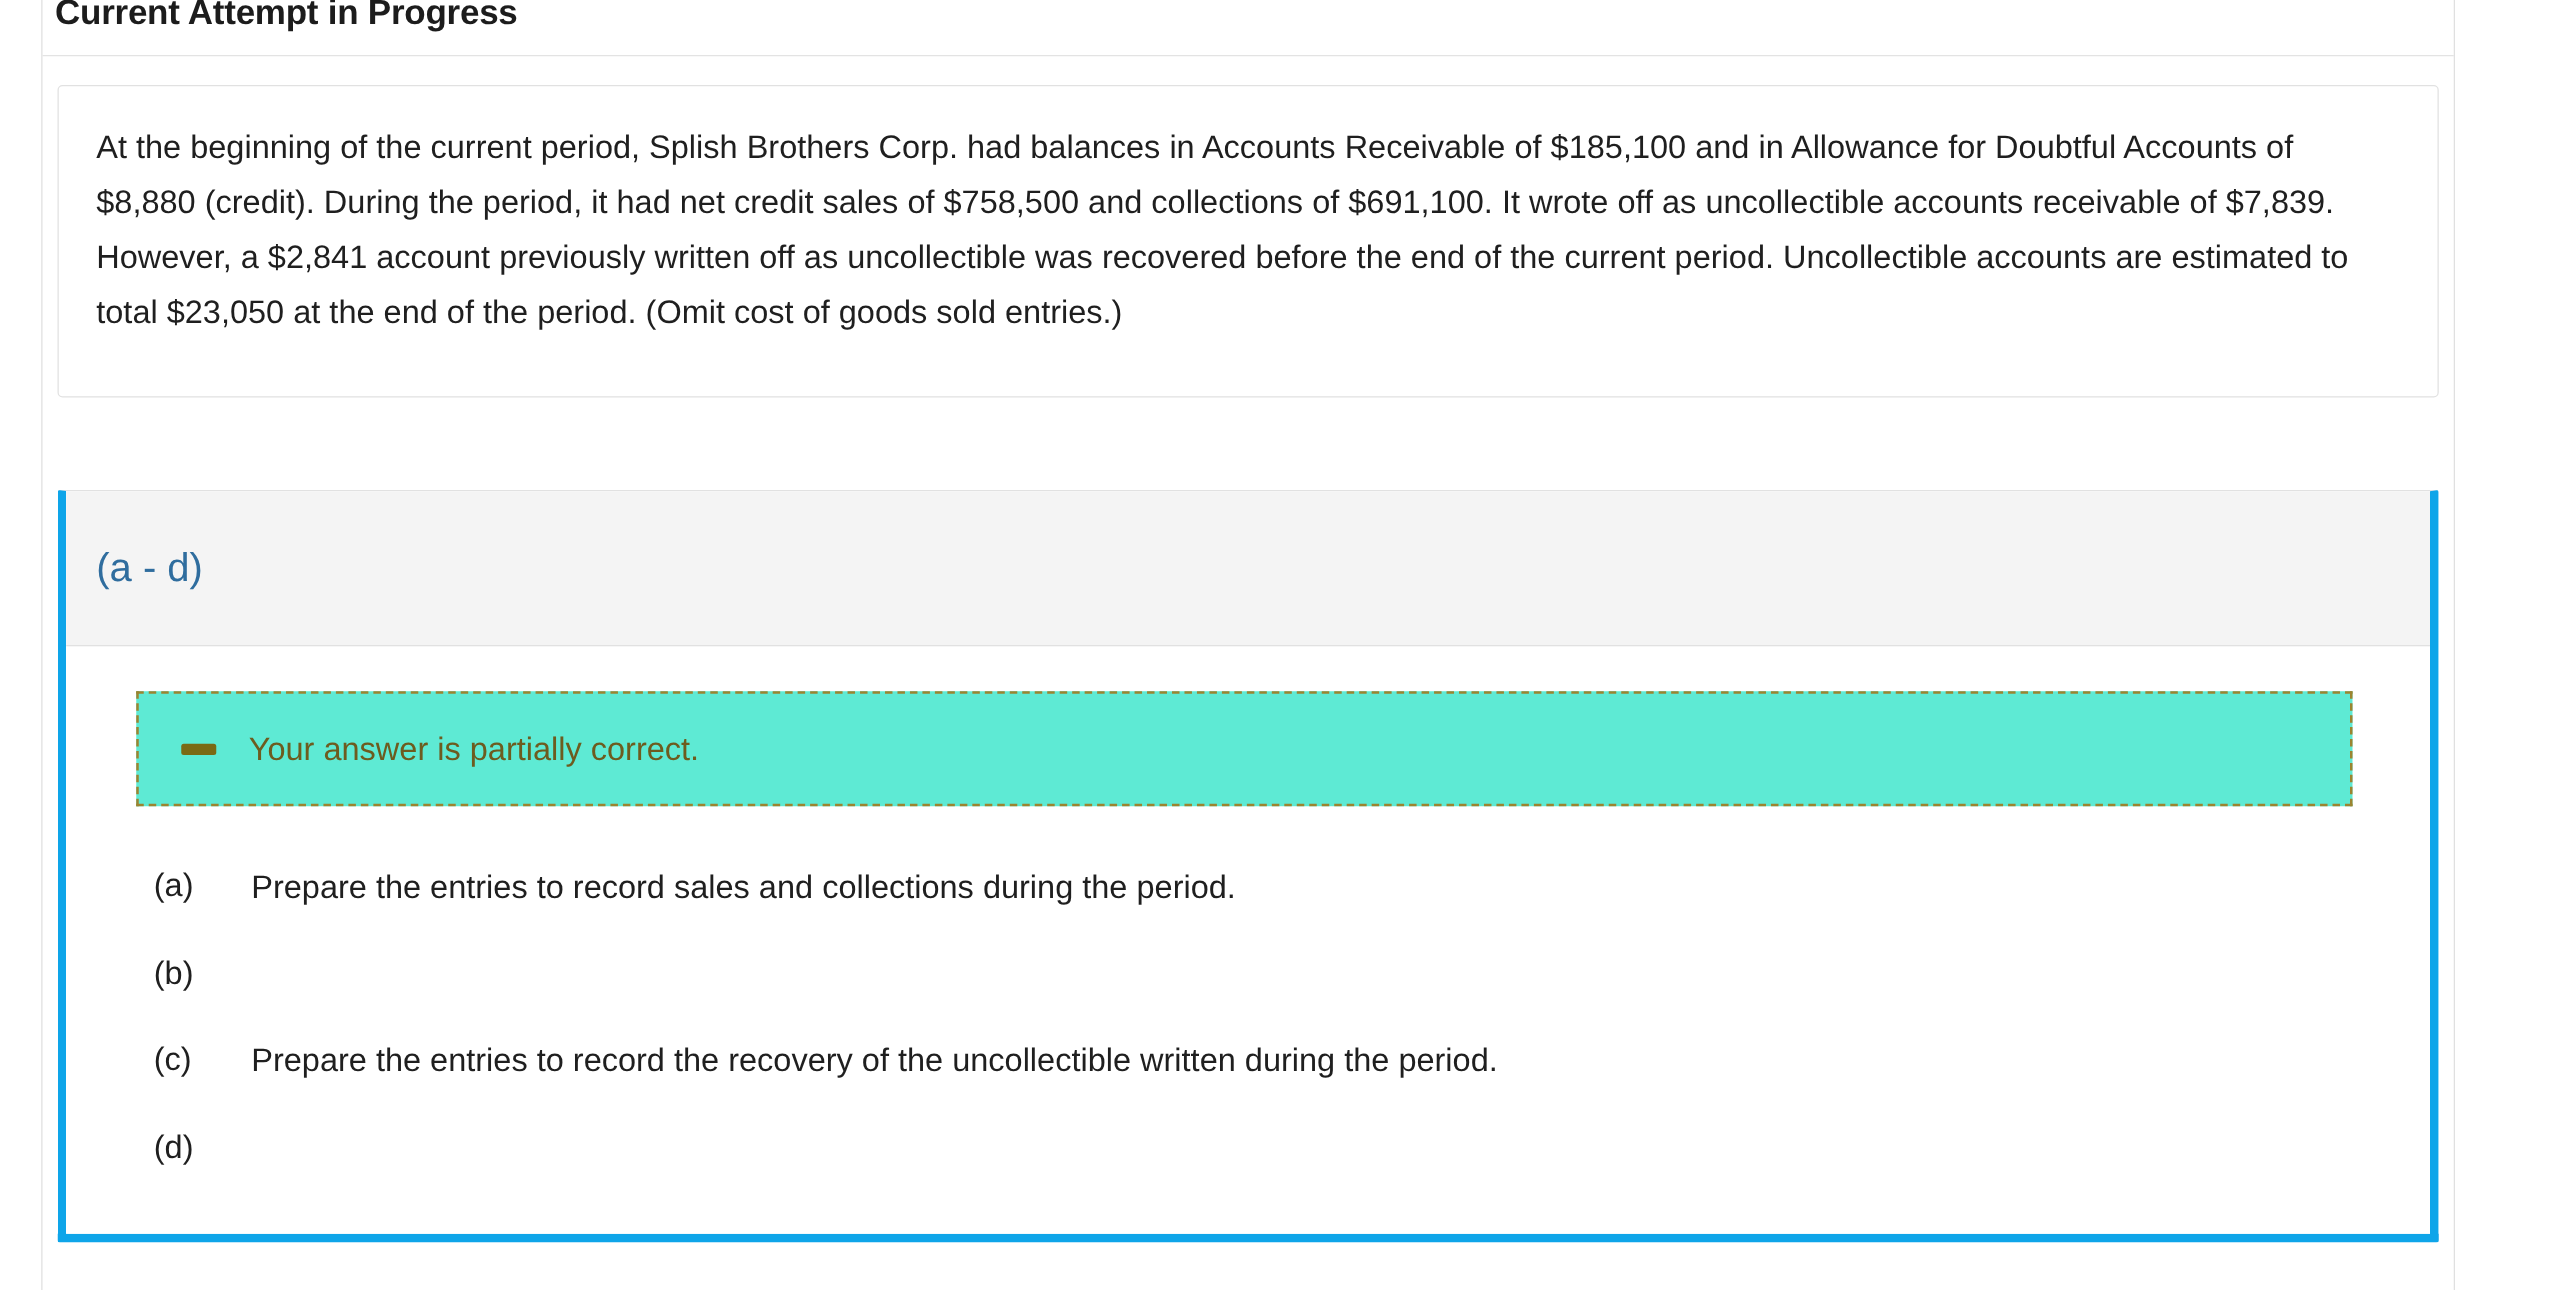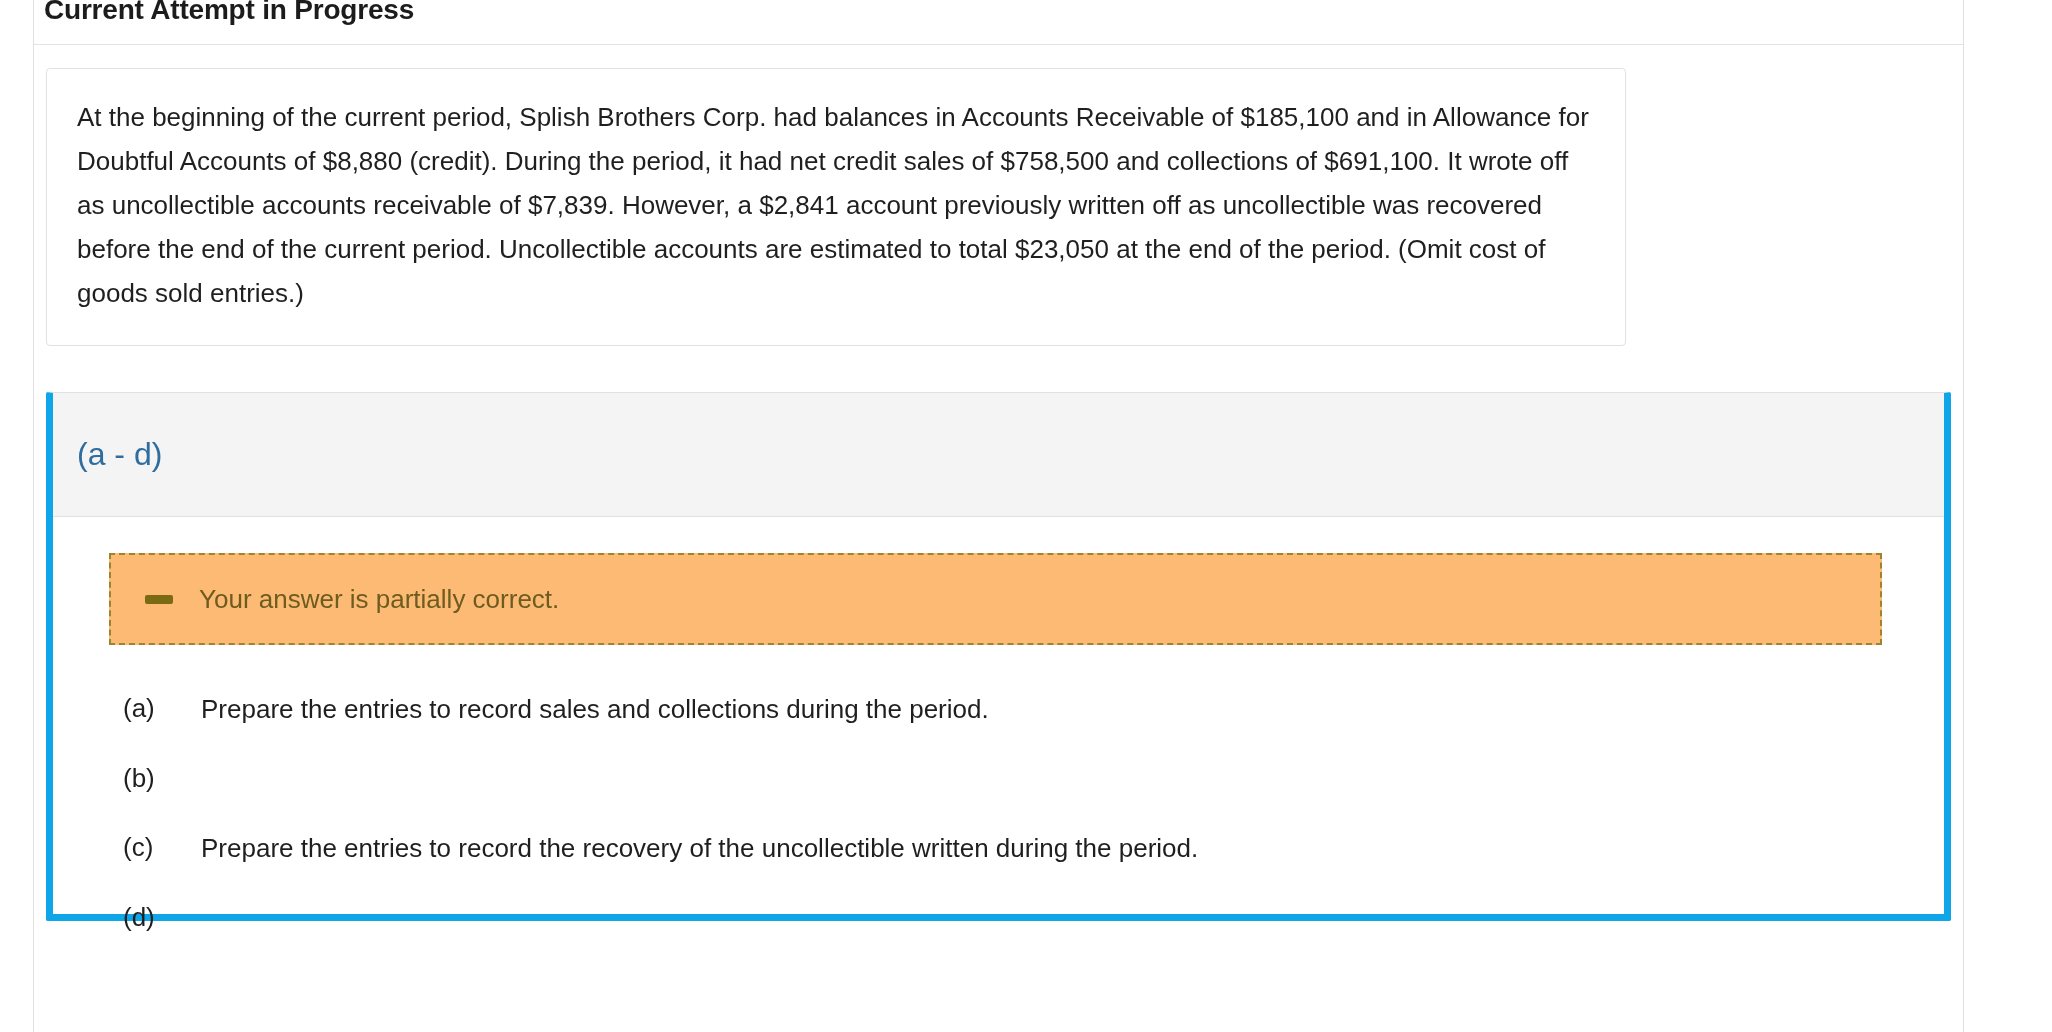--- a/index.html
+++ b/index.html
@@ -56,26 +56,26 @@
     top: 44px;
     height: 1px;
     background: #e3e3e3;
   }
 
   
   .problem-panel {
     position: absolute;
     left: 12px;
     top: 68px;
-    width: 1580px;
+    width: 1905px;
     box-sizing: border-box;
     border: 1px solid #e1e1e1;
     border-radius: 4px;
     background: #ffffff;
-    padding: 26px 30px 30px 30px;
+    padding: 26px 30px 46px 30px;
   }
 
   .problem-text {
     font-size: 26px;
     line-height: 44px;
     color: #1f1f1f;
     margin: 0;
     text-align: left;
   }
 
@@ -83,21 +83,21 @@
   .parts-panel {
     position: absolute;
     left: 12px;
     top: 392px;
     width: 1905px;
     box-sizing: border-box;
     border: 7px solid #0ea5e9;
     border-top: 1px solid #e1e1e1;
     background: #ffffff;
     border-radius: 2px;
-    height: 529px;
+    height: 602px;
   }
 
   .parts-header {
     background: #f4f4f4;
     border-bottom: 1px solid #e1e1e1;
     height: 124px;
     display: flex;
     align-items: center;
     padding-left: 24px;
     box-sizing: border-box;
@@ -109,21 +109,21 @@
     font-weight: 400;
   }
 
   .parts-body {
     padding: 36px 56px 0 56px;
   }
 
   
   .status-banner {
     border: 2px dashed #9c8430;
-    background: #fdba74;
+    background: #5eead4;
     height: 92px;
     box-sizing: border-box;
     display: flex;
     align-items: center;
     padding-left: 34px;
     margin-right: 6px;
   }
 
   .minus-icon {
     display: inline-block;

